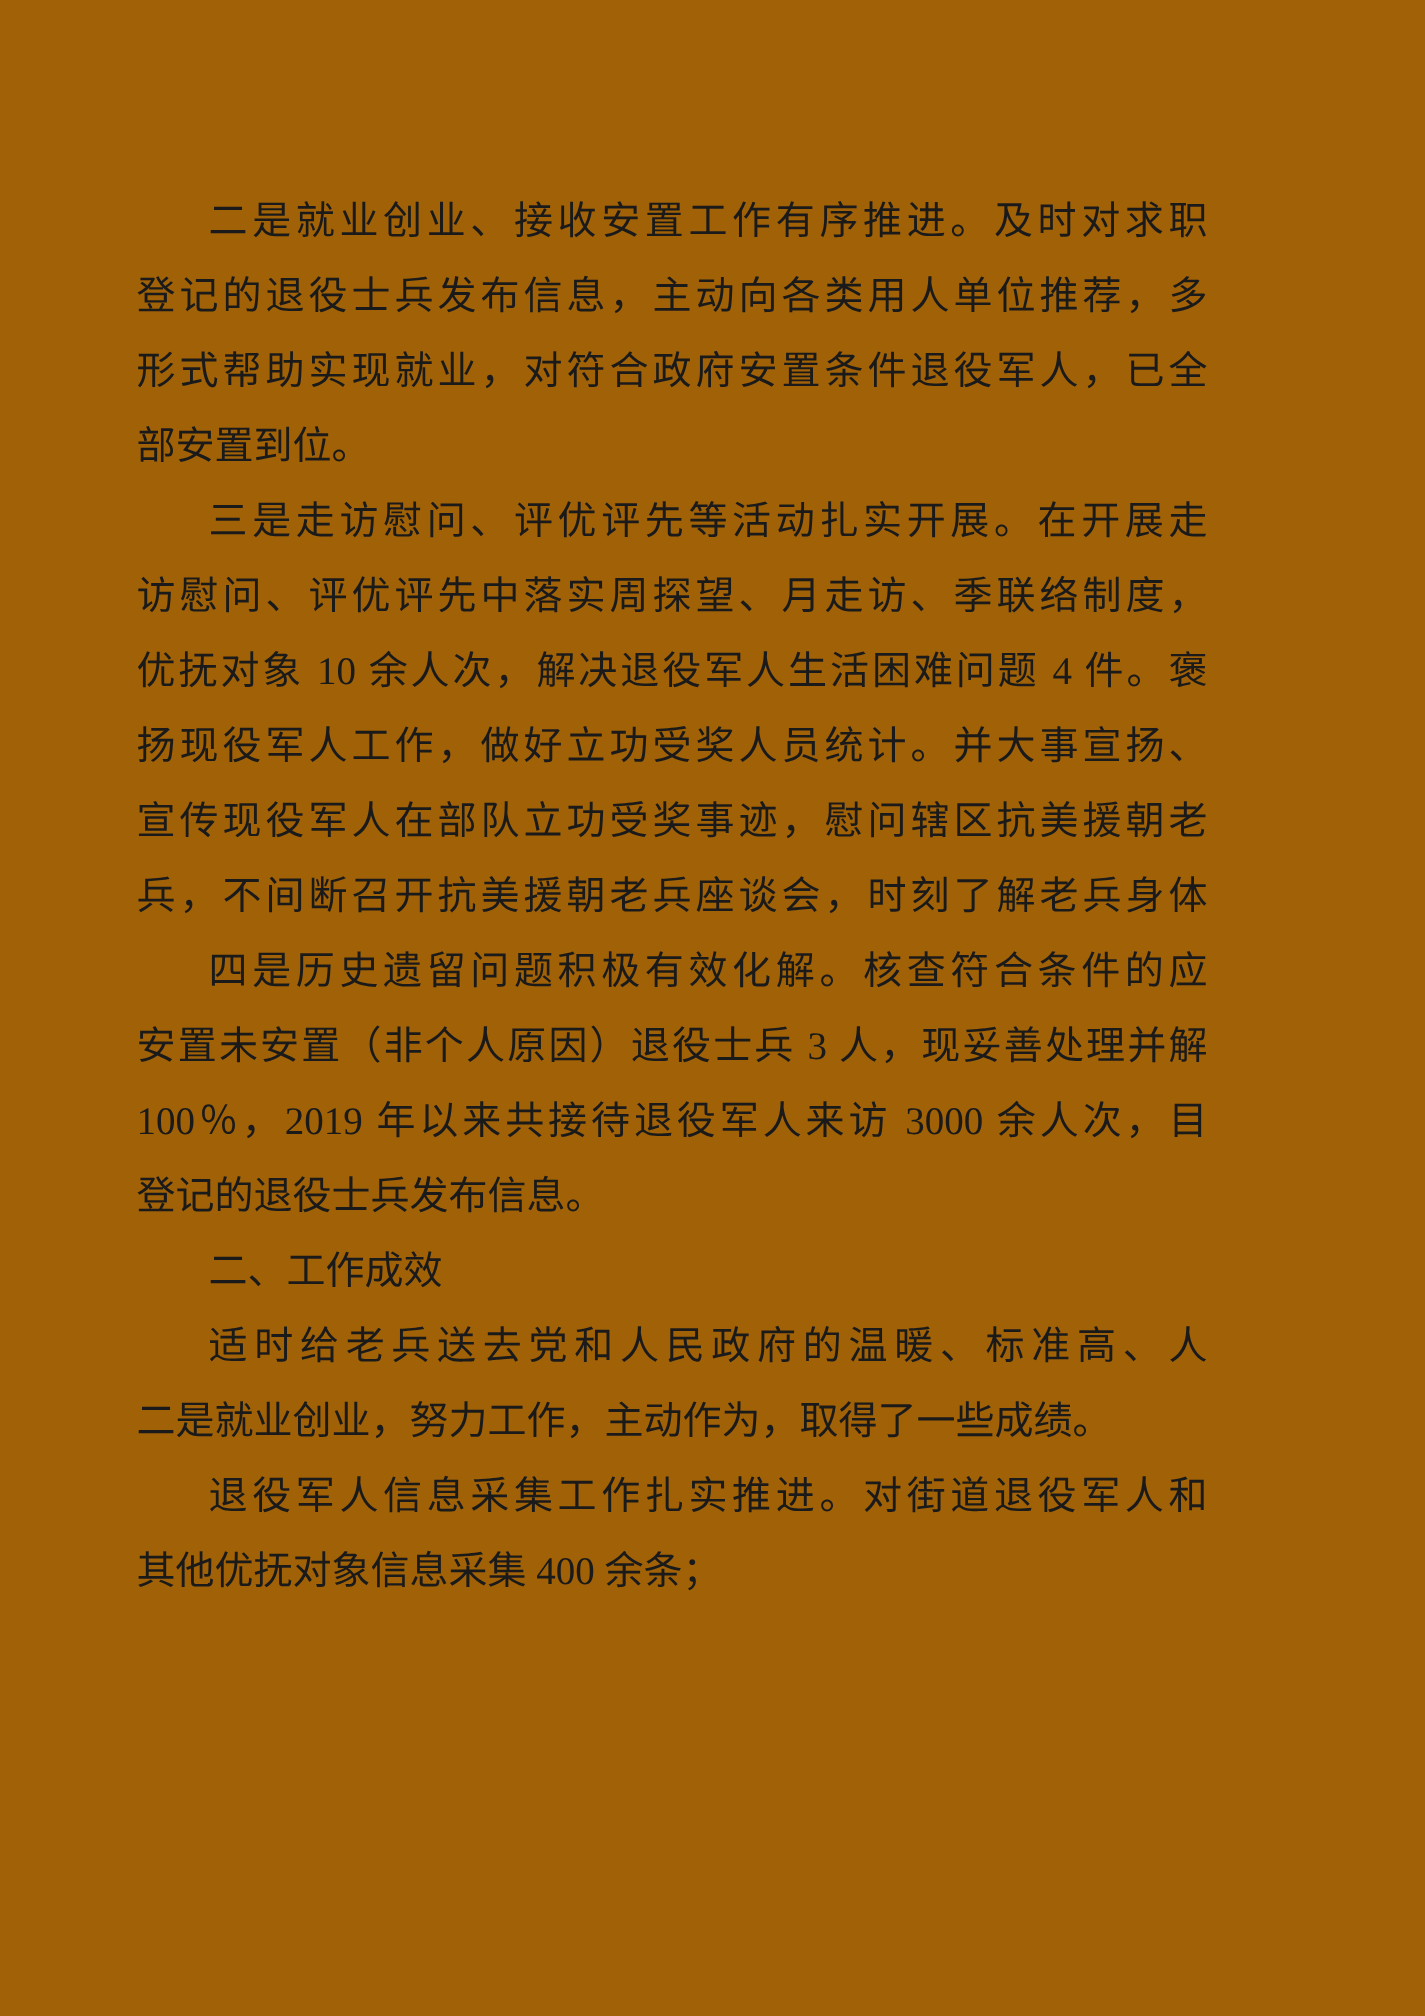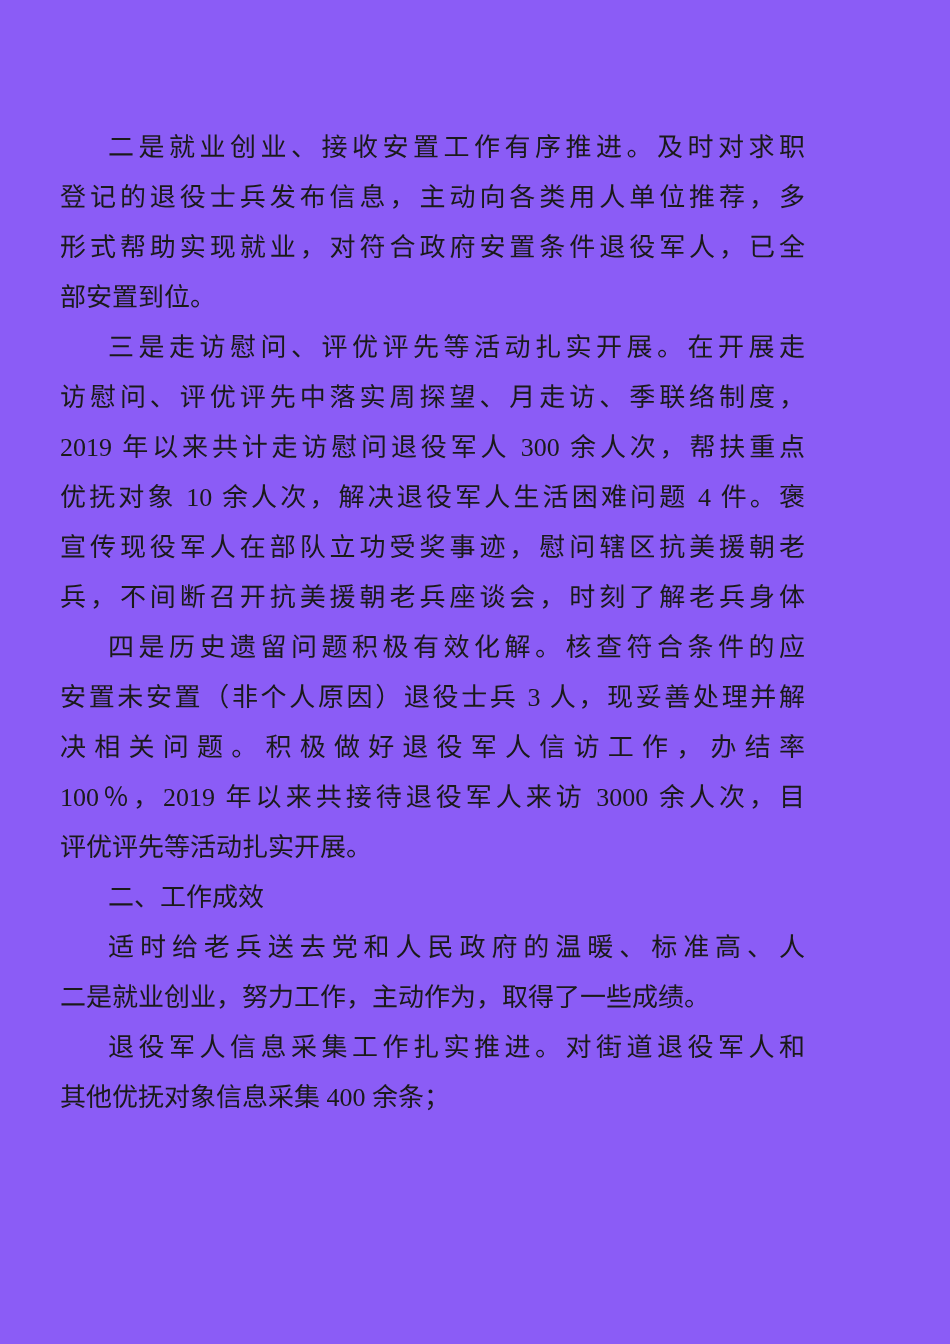--- a/index.html
+++ b/index.html
@@ -10,22 +10,22 @@
   body {
     width: 950px;
     height: 1344px;
     overflow: hidden;
     font-family: "Liberation Serif", serif;
   }
   .page {
     box-sizing: border-box;
     width: 950px;
     height: 1344px;
-    padding: 123px 145px 0 60px;
-    background: #8b5cf6;
+    padding: 123px 145px 0 91px;
+    background: #a16207;
   }
   .paragraph {
     margin: 0;
     padding: 0;
   }
   .line {
     font-size: 26px;
     line-height: 50px;
     height: 50px;
     color: #1a1a1a;
@@ -50,31 +50,30 @@
   <section id="doc">
       <div class="paragraph">
         <div class="line indent fill">二是就业创业、接收安置工作有序推进。及时对求职</div>
         <div class="line fill">登记的退役士兵发布信息，主动向各类用人单位推荐，多</div>
         <div class="line fill">形式帮助实现就业，对符合政府安置条件退役军人，已全</div>
         <div class="line">部安置到位。</div>
       </div>
       <div class="paragraph">
         <div class="line indent fill">三是走访慰问、评优评先等活动扎实开展。在开展走</div>
         <div class="line fill">访慰问、评优评先中落实周探望、月走访、季联络制度，</div>
-        <div class="line fill">2019 年以来共计走访慰问退役军人 300 余人次，帮扶重点</div>
         <div class="line fill">优抚对象 10 余人次，解决退役军人生活困难问题 4 件。褒</div>
+        <div class="line fill">扬现役军人工作，做好立功受奖人员统计。并大事宣扬、</div>
         <div class="line fill">宣传现役军人在部队立功受奖事迹，慰问辖区抗美援朝老</div>
         <div class="line fill">兵，不间断召开抗美援朝老兵座谈会，时刻了解老兵身体</div>
       </div>
       <div class="paragraph">
         <div class="line indent fill">四是历史遗留问题积极有效化解。核查符合条件的应</div>
         <div class="line fill">安置未安置（非个人原因）退役士兵 3 人，现妥善处理并解</div>
-        <div class="line fill">决相关问题。积极做好退役军人信访工作，办结率</div>
         <div class="line fill">100％，2019 年以来共接待退役军人来访 3000 余人次，目</div>
-        <div class="line">评优评先等活动扎实开展。</div>
+        <div class="line">登记的退役士兵发布信息。</div>
       </div>
       <div class="paragraph">
         <div class="line indent">二、工作成效</div>
       </div>
       <div class="paragraph">
         <div class="line indent fill">适时给老兵送去党和人民政府的温暖、标准高、人</div>
         <div class="line">二是就业创业，努力工作，主动作为，取得了一些成绩。</div>
       </div>
       <div class="paragraph">
         <div class="line indent fill">退役军人信息采集工作扎实推进。对街道退役军人和</div>

